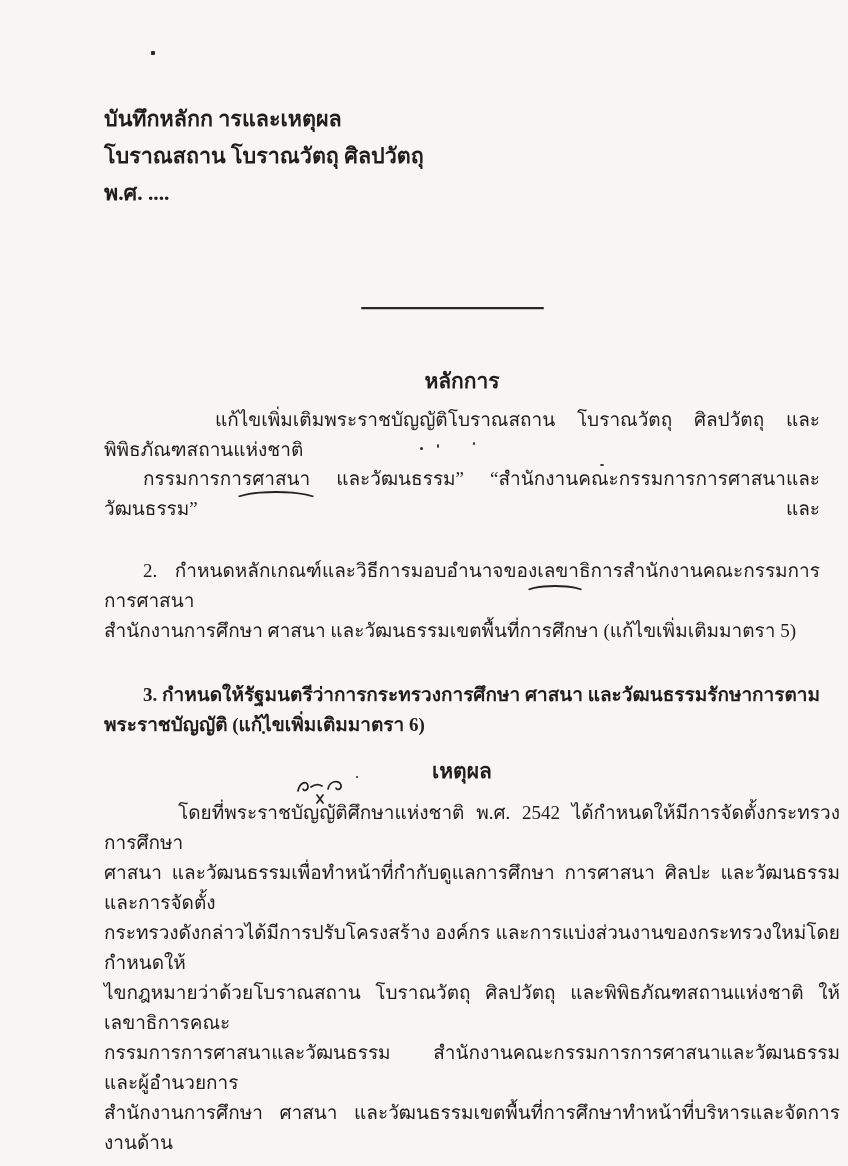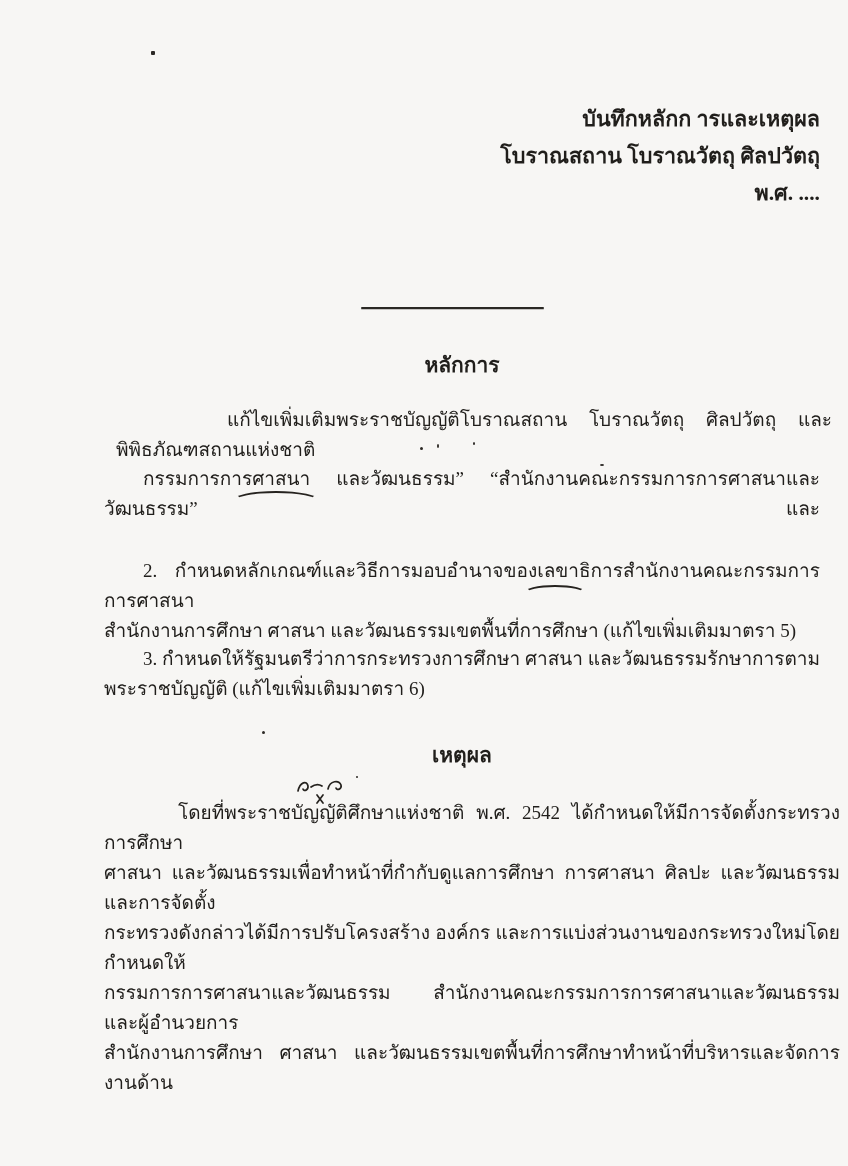--- a/index.html
+++ b/index.html
@@ -7,42 +7,42 @@
     position:relative;
     width:848px;height:1166px;
     background:#f7f6f4;
     overflow:hidden;
     font-family:"Liberation Serif","DejaVu Serif",serif;
     color:#201e1b;
     -webkit-font-smoothing:antialiased;
   }
   .title-block{
     position:absolute;left:104px;top:101px;width:716px;
-    text-align:right;font-weight:bold;font-size:21.5px;line-height:37px;
+    text-align:left;font-weight:bold;font-size:21.5px;line-height:37px;
   }
   .title-line{white-space:pre-wrap;}
   .divider{
     position:absolute;left:361px;top:307px;width:183px;height:2px;
     background:#2a2824;border-radius:1px;
     box-shadow:0 1px 0 rgba(42,40,36,.25);
   }
   .section-heading{
     position:absolute;left:104px;width:716px;
-    text-align:center;font-weight:bold;font-size:21px;line-height:26px;
+    text-align:center;font-weight:bold;font-size:21px;line-height:26px;margin-top:16px;
   }
   #heading-principle{top:352px;}
   #heading-reason{top:742px;}
   .para{
     position:absolute;left:104px;width:716px;
     font-size:19px;line-height:30px;
   }
-  #para-intro{top:405px;margin-left:12px;--ind:111px;}
+  #para-intro{top:405px;--ind:111px;}
   #item-1{top:464px;--ind:39px;}
   #item-2{top:556px;--ind:39px;}
-  #item-3{top:644px;--ind:39px;}
+  #item-3{top:680px;font-weight:bold;--ind:39px;}
   #para-reason{top:798px;width:736px;--ind:74px;}
   .line{text-align:justify;}
   .line.fill{text-align-last:justify;}
   .para .line:first-child{text-indent:var(--ind,0px);}
   
   .pen-arc{
     position:absolute;
     border:2px solid transparent;
     border-top:2px solid #26231f;
     border-radius:50%;
@@ -89,20 +89,21 @@
       <div class="line fill">3. กำหนดให้รัฐมนตรีว่าการกระทรวงการศึกษา ศาสนา และวัฒนธรรมรักษาการตาม</div>
       <div class="line">พระราชบัญญัติ (แก้ไขเพิ่มเติมมาตรา 6)</div>
     </div>
 
   <div class="section-heading" id="heading-reason">เหตุผล</div>
 
   <div class="para" id="para-reason">
       <div class="line fill">โดยที่พระราชบัญญัติศึกษาแห่งชาติ พ.ศ. 2542 ได้กำหนดให้มีการจัดตั้งกระทรวงการศึกษา</div>
       <div class="line fill">ศาสนา และวัฒนธรรมเพื่อทำหน้าที่กำกับดูแลการศึกษา การศาสนา ศิลปะ และวัฒนธรรม และการจัดตั้ง</div>
       <div class="line fill">กระทรวงดังกล่าวได้มีการปรับโครงสร้าง องค์กร และการแบ่งส่วนงานของกระทรวงใหม่โดยกำหนดให้</div>
+      <div class="line fill">ไขกฎหมายว่าด้วยโบราณสถาน โบราณวัตถุ ศิลปวัตถุ และพิพิธภัณฑสถานแห่งชาติ ให้เลขาธิการคณะ</div>
       <div class="line fill">กรรมการการศาสนาและวัฒนธรรม สำนักงานคณะกรรมการการศาสนาและวัฒนธรรม และผู้อำนวยการ</div>
       <div class="line fill">สำนักงานการศึกษา ศาสนา และวัฒนธรรมเขตพื้นที่การศึกษาทำหน้าที่บริหารและจัดการงานด้าน</div>
     </div>
 
   <div class="pen-arc" id="arc-item1"></div>
   <div class="pen-arc" id="arc-item2"></div>
 
   <svg id="handwriting-insert" viewBox="0 0 54 32">
     <g fill="none" stroke="#26231f" stroke-width="1.7" stroke-linecap="round">
       <path d="M4 13 C6 4, 13 2, 14 8 C14.5 12, 10 14, 9 11"></path>

